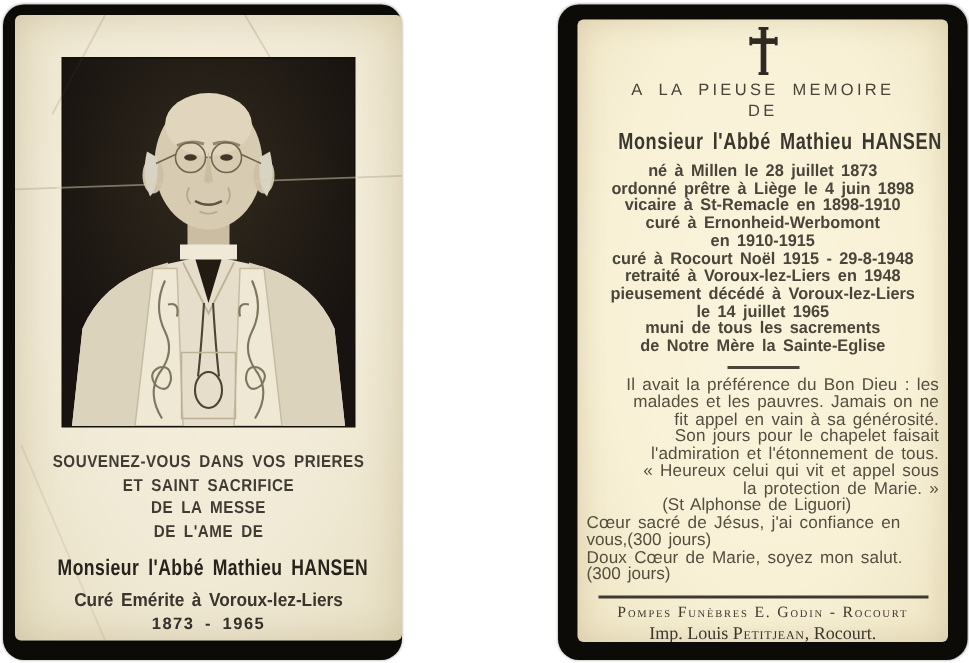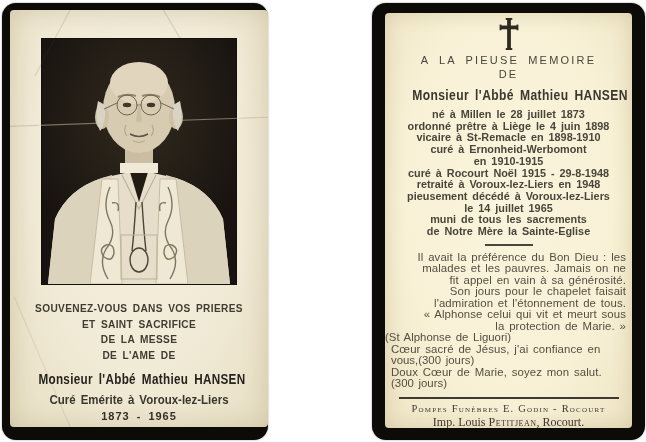--- a/index.html
+++ b/index.html
@@ -46,21 +46,21 @@
   .hdr2{margin-top:2px;font-size:11px;letter-spacing:2.2px;color:#48443a;}
   .back-name{margin-top:6px;font-size:15.5px;font-weight:700;letter-spacing:.5px;word-spacing:3px;
              color:#3b372e;transform:scaleX(.78);white-space:nowrap;}
   .bio{margin-top:5px;}
   .bio-line{font-size:11.2px;font-weight:700;line-height:11.7px;word-spacing:2px;
             color:#4a453a;transform:scaleX(.97);white-space:nowrap;}
   .short-rule{width:48px;border-top:2px solid #4a453a;margin:6px auto 6px;}
   .eulogy{text-align:right;padding:0 6px;}
   .eulogy-line{font-size:11.4px;line-height:11.5px;word-spacing:1.5px;letter-spacing:.1px;
                color:#544e40;white-space:nowrap;}
-  .attribution{text-align:left;padding-right:8px;font-size:11.4px;line-height:11.5px;
+  .attribution{text-align:center;padding-right:8px;font-size:11.4px;line-height:11.5px;
                word-spacing:1.5px;color:#544e40;}
   .inv-block{text-align:left;padding:0 6px;}
   .inv-row{display:flex;justify-content:flex-start;font-size:11.4px;line-height:11.5px;
            word-spacing:1.5px;color:#544e40;}
   .long-rule{width:220px;height:2px;background:#3e3a31;margin:7px auto 4px;}
   .footer1{font-family:"Liberation Serif",serif;font-variant:small-caps;font-weight:400;
            font-size:10.5px;letter-spacing:1.2px;color:#3c382f;}
   .footer2{font-family:"Liberation Serif",serif;font-size:12px;color:#3a362d;margin-top:1px;}
   .footer2 .sc{font-variant:small-caps;letter-spacing:.5px;}
 </style>
@@ -200,21 +200,21 @@
 
       <div class="short-rule"></div>
 
       <div class="eulogy">
 
       <div class="eulogy-line">Il avait la préférence du Bon Dieu : les</div>
           <div class="eulogy-line">malades et les pauvres. Jamais on ne</div>
           <div class="eulogy-line">fit appel en vain à sa générosité.</div>
           <div class="eulogy-line">Son jours pour le chapelet faisait</div>
           <div class="eulogy-line">l'admiration et l'étonnement de tous.</div>
-          <div class="eulogy-line">« Alphonse celui qui vit et meurt sous</div>
+          <div class="eulogy-line">« Heureux celui qui vit et appel sous</div>
           <div class="eulogy-line">la protection de Marie. »</div>
         </div>
       <div class="attribution">(St Alphonse de Liguori)</div>
 
       <div class="inv-block">
         <div class="eulogy-line">Cœur sacré de Jésus, j'ai confiance en</div>
         <div class="inv-row">
           <span>vous,</span>
           <span class="indulgence">(300 jours)</span>
         </div>

